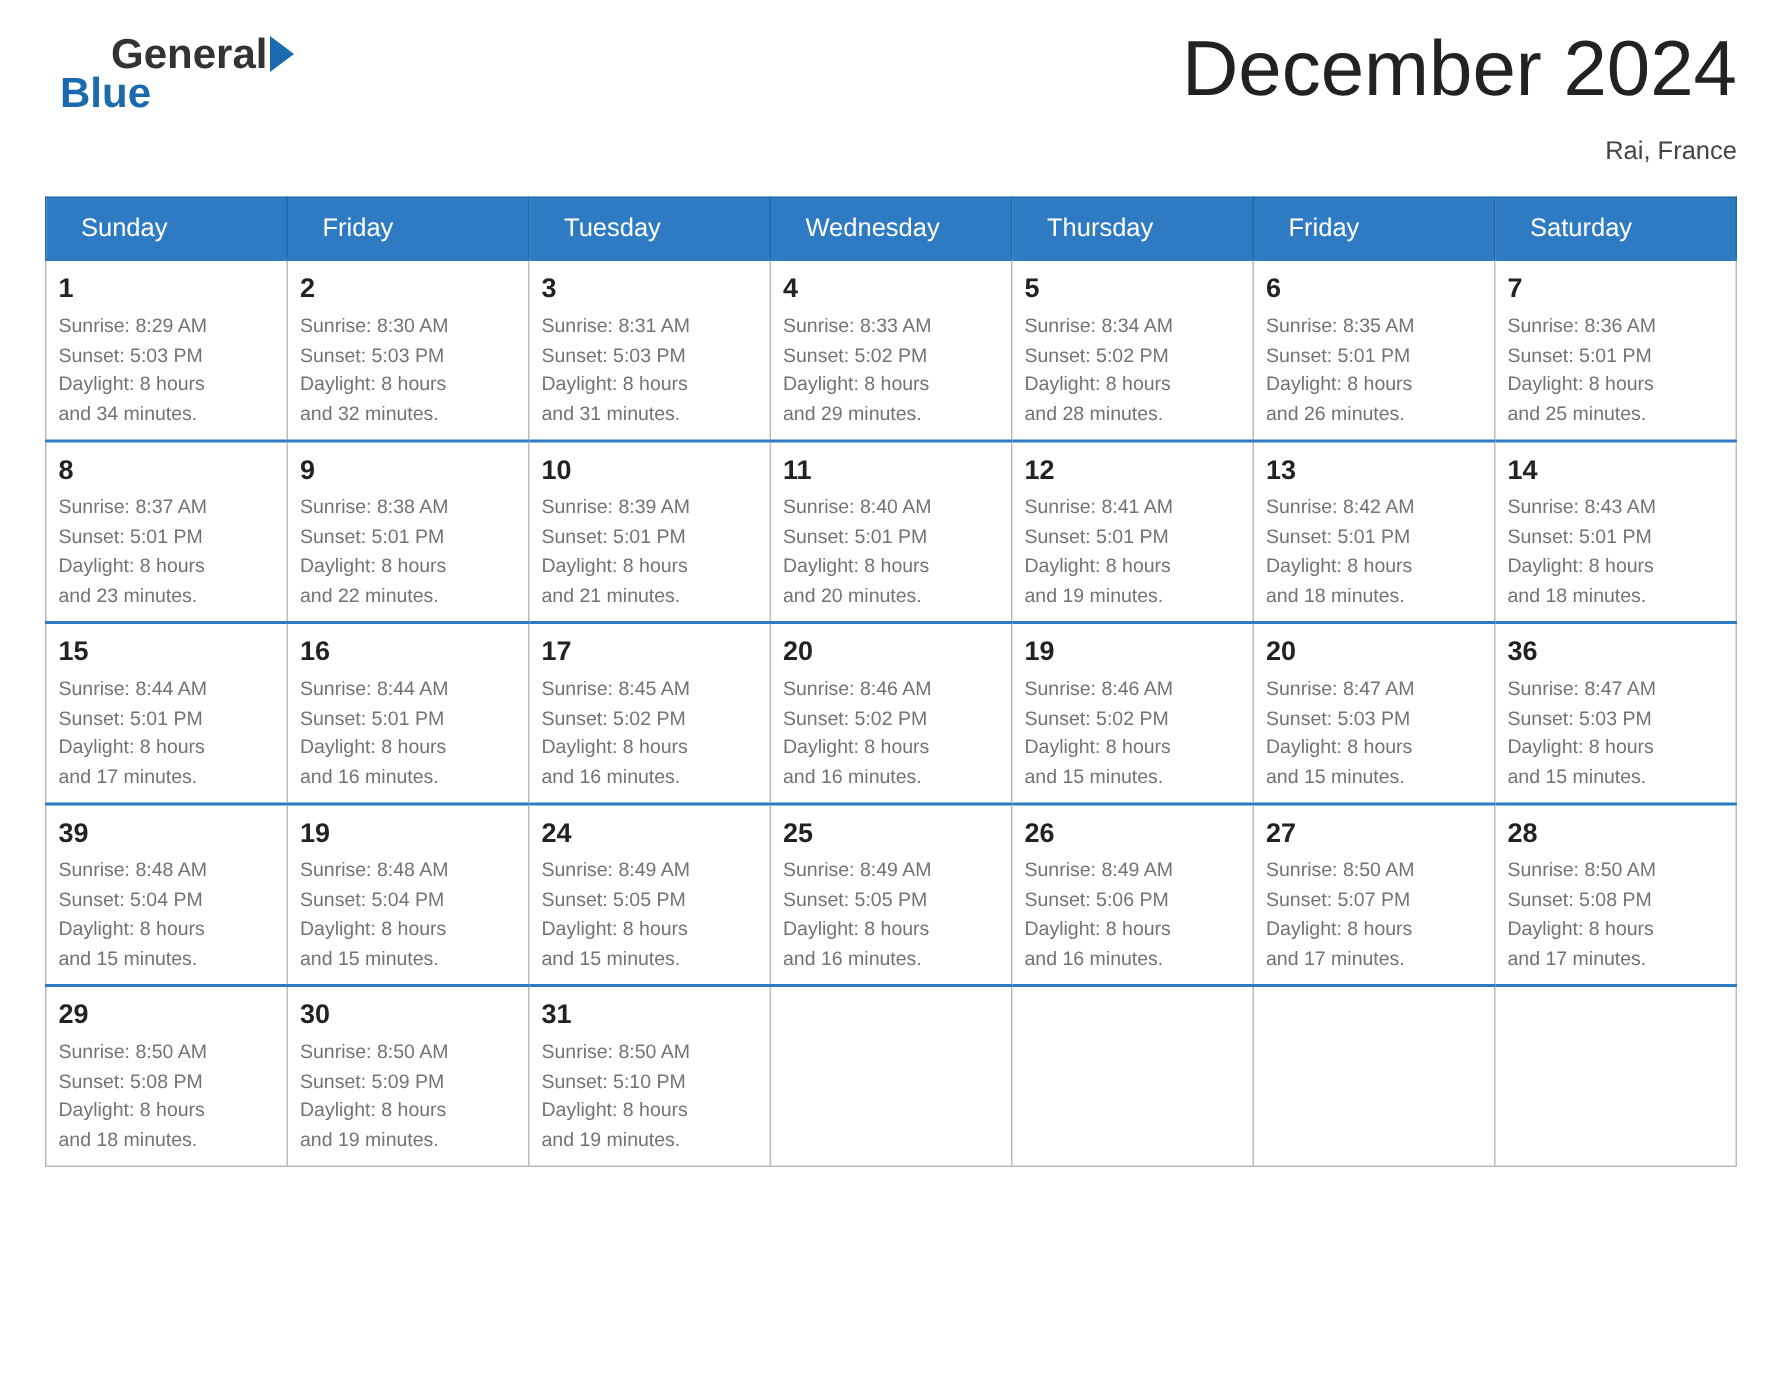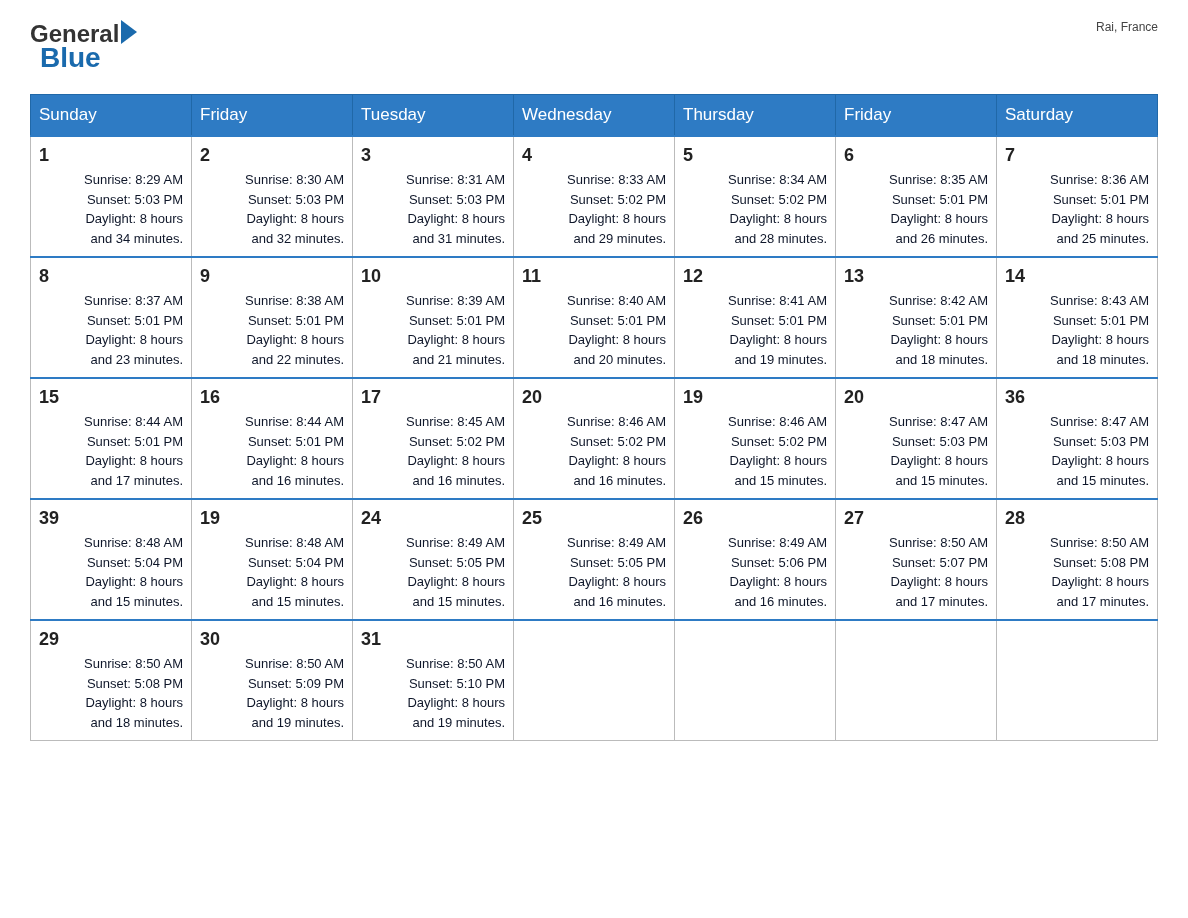--- a/index.html
+++ b/index.html
@@ -20,23 +20,25 @@
     }
 
     .logo {
       display: flex;
       flex-direction: column;
       align-items: flex-start;
     }
 
     .logo-text {
       display: flex;
-      font-size: 24px;
+      align-items: center;
+      font-size: 28px;
       font-weight: bold;
       color: #333;
+      margin-left: 44px;
     }
 
     .logo-general {
       color: #333;
     }
 
     .logo-arrow {
       display: inline-block;
       width: 0;
       height: 0;
@@ -58,35 +60,35 @@
     }
 
     .month-title {
       font-size: 52px;
       font-weight: normal;
       color: #222;
       line-height: 1;
     }
 
     .location {
-      font-size: 12px;
+      font-size: 17px;
       color: #444;
-      margin-top: 0;
+      margin-top: 19px;
     }
 
     .calendar {
       width: 100%;
       border-collapse: collapse;
       border: 1px solid #999;
     }
 
     .calendar th {
       background-color: #2e7bc4;
       color: #fff;
-      padding: 10px 8px;
+      padding: 10px 23px;
       text-align: left;
       font-size: 17px;
       font-weight: normal;
       border: 1px solid #2068a8;
     }
 
     .calendar td {
       vertical-align: top;
       padding: 8px;
       border: 1px solid #bbb;
@@ -100,23 +102,22 @@
 
     .day-number {
       font-size: 18px;
       font-weight: bold;
       color: #222;
       margin-bottom: 4px;
     }
 
     .day-info {
       font-size: 13px;
-      color: #0f172a;
+      color: #737373;
       line-height: 1.5;
-      text-align: right;
     }
 
     .calendar tr td {
       background: #fff;
     }
 
     .week-row td {
       border-top: 2px solid #2e7bc4;
     }
   </style>
@@ -127,20 +128,21 @@
   <div class="logo">
     <div class="logo-text">
       <span class="logo-general">General</span>
       <span class="logo-arrow"></span>
     </div>
     <div style="margin-top:-6px; margin-left:10px;">
       <span class="logo-blue">Blue</span>
     </div>
   </div>
   <div class="title-section">
+    <div class="month-title">December 2024</div>
     <div class="location">Rai, France</div>
   </div>
 </div>
 
 <table class="calendar">
   <thead>
     <tr>
 
     <th>Sunday</th>
         <th>Friday</th>

